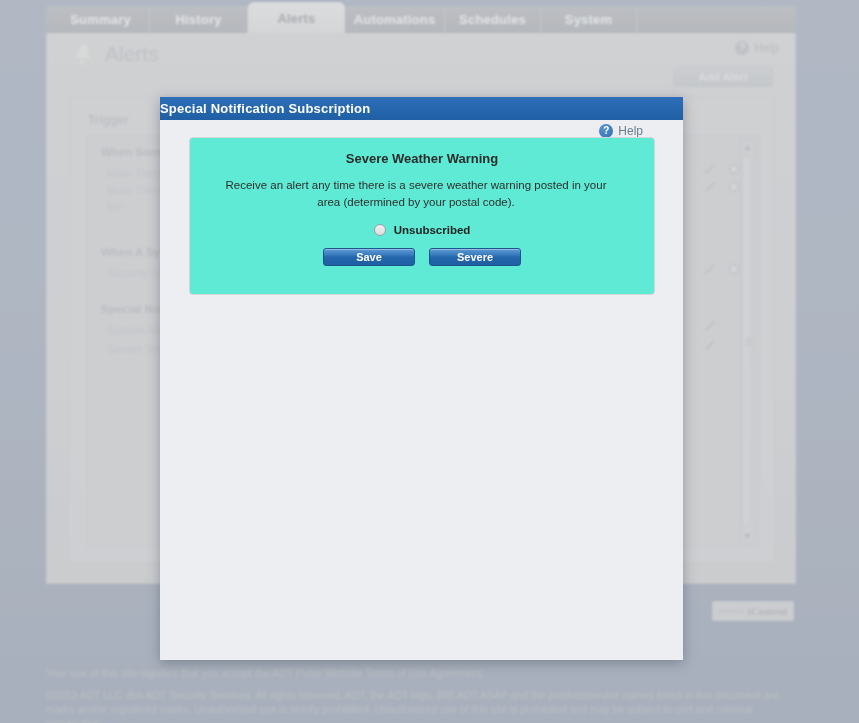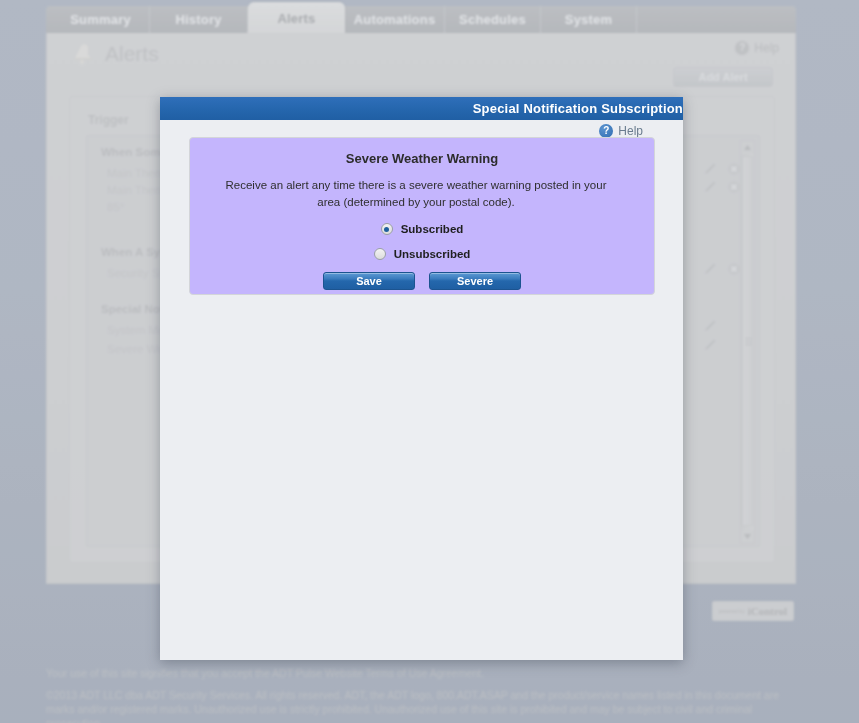--- a/index.html
+++ b/index.html
@@ -209,21 +209,21 @@
     background: #eceef2;
     box-shadow: 0 3px 12px rgba(40,48,62,.35);
     z-index: 50;
   }
   .modal-title {
     height: 23px;
     background: linear-gradient(180deg, #2f6fba 0%, #2566ad 55%, #205fa4 100%);
     color: #ffffff;
     font-size: 13px;
     font-weight: bold;
-    text-align: right;
+    text-align: left;
     line-height: 23px;
     letter-spacing: .2px;
   }
   .modal-help {
     position: absolute;
     right: 40px; top: 23px;
     display: flex; align-items: center; gap: 5px;
     font-size: 12px; color: #6a7c8e;
     height: 22px;
   }
@@ -231,21 +231,21 @@
     width: 14px; height: 14px; border-radius: 50%;
     background: radial-gradient(circle at 35% 30%, #5b93d0, #2f6cb0);
     color: #fff; font-size: 10px; font-weight: bold;
     text-align: center; line-height: 14px;
   }
 
   .modal-panel {
     position: absolute;
     left: 29px; top: 40px;
     width: 466px; height: 158px;
-    background: #c4b5fd;
+    background: #5eead4;
     border: 1px solid #d3d5d9;
     border-radius: 4px;
   }
   .panel-h {
     text-align: center;
     font-size: 13px; font-weight: bold; color: #2c2c2c;
     margin-top: 13px;
   }
   .panel-p {
     text-align: center;
@@ -446,24 +446,20 @@
 
   <div class="modal-help">
     <span class="modal-help-dot">?</span>
     <span>Help</span>
   </div>
 
   <div class="modal-panel">
     <div class="panel-h">Severe Weather Warning</div>
     <div class="panel-p">Receive an alert any time there is a severe weather warning posted in your area (determined by your postal code).</div>
 
-    <div class="radio-row">
-      <span class="radio checked"></span>
-      <span class="radio-label">Subscribed</span>
-    </div>
 
     <div class="radio-row second">
       <span class="radio"></span>
       <span class="radio-label">Unsubscribed</span>
     </div>
 
     <div class="btn-row">
       <div class="btn">Save</div>
       <div class="btn">Severe</div>
     </div>

